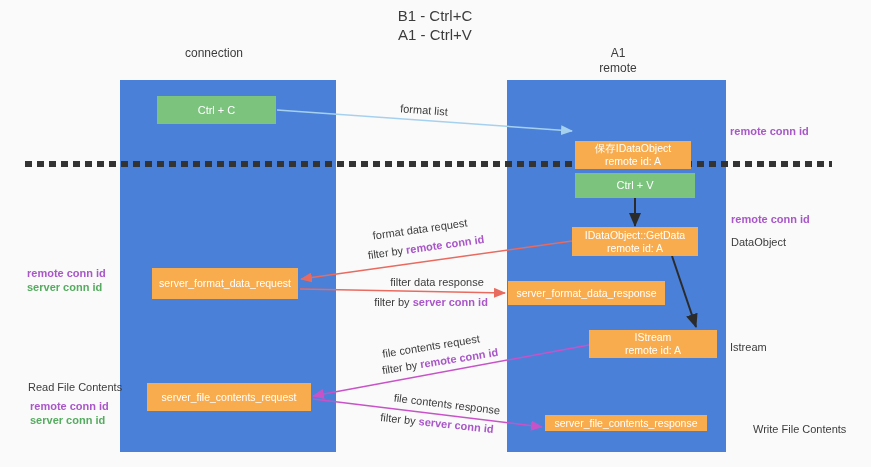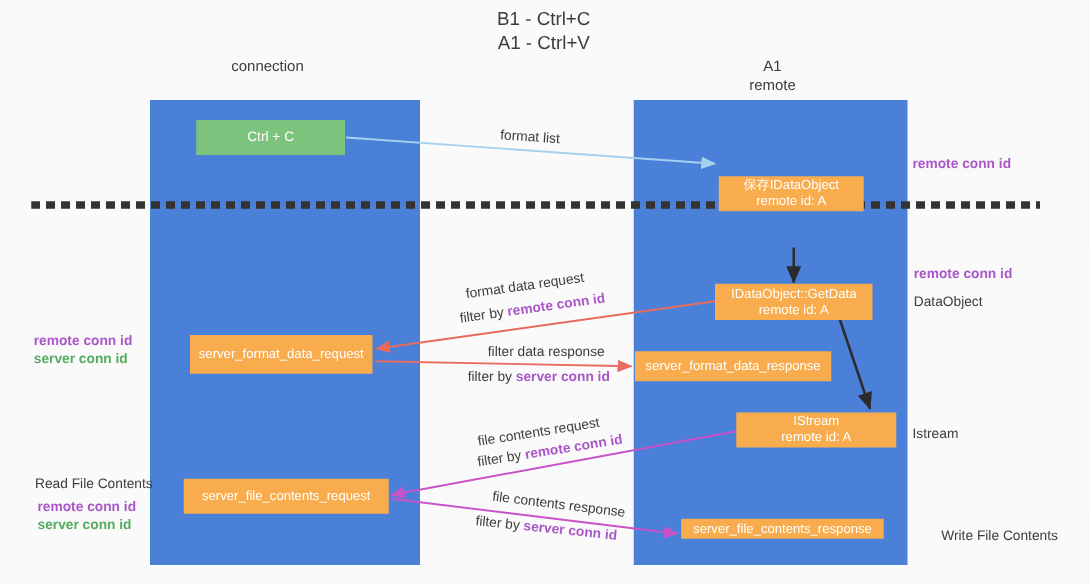--- a/index.html
+++ b/index.html
@@ -82,20 +82,23 @@
 
   <div class="node green" style="left:157px;top:96px;width:119px;height:28px;">
     <div>Ctrl + C</div>
   </div>
 
   <div class="node orange" style="left:575px;top:120px;width:116px;height:28px;margin-top:21px;">
     <div>保存IDataObject</div>
     <div>remote id: A</div>
   </div>
 
+  <div class="node green" style="left:575px;top:173px;width:120px;height:25px;">
+    <div>Ctrl + V</div>
+  </div>
 
   <div class="node orange" style="left:572px;top:227px;width:126px;height:29px;">
     <div>IDataObject::GetData</div>
     <div>remote id: A</div>
   </div>
 
   <div class="node orange" style="left:152px;top:268px;width:146px;height:31px;">
     <div>server_format_data_request</div>
   </div>
 

